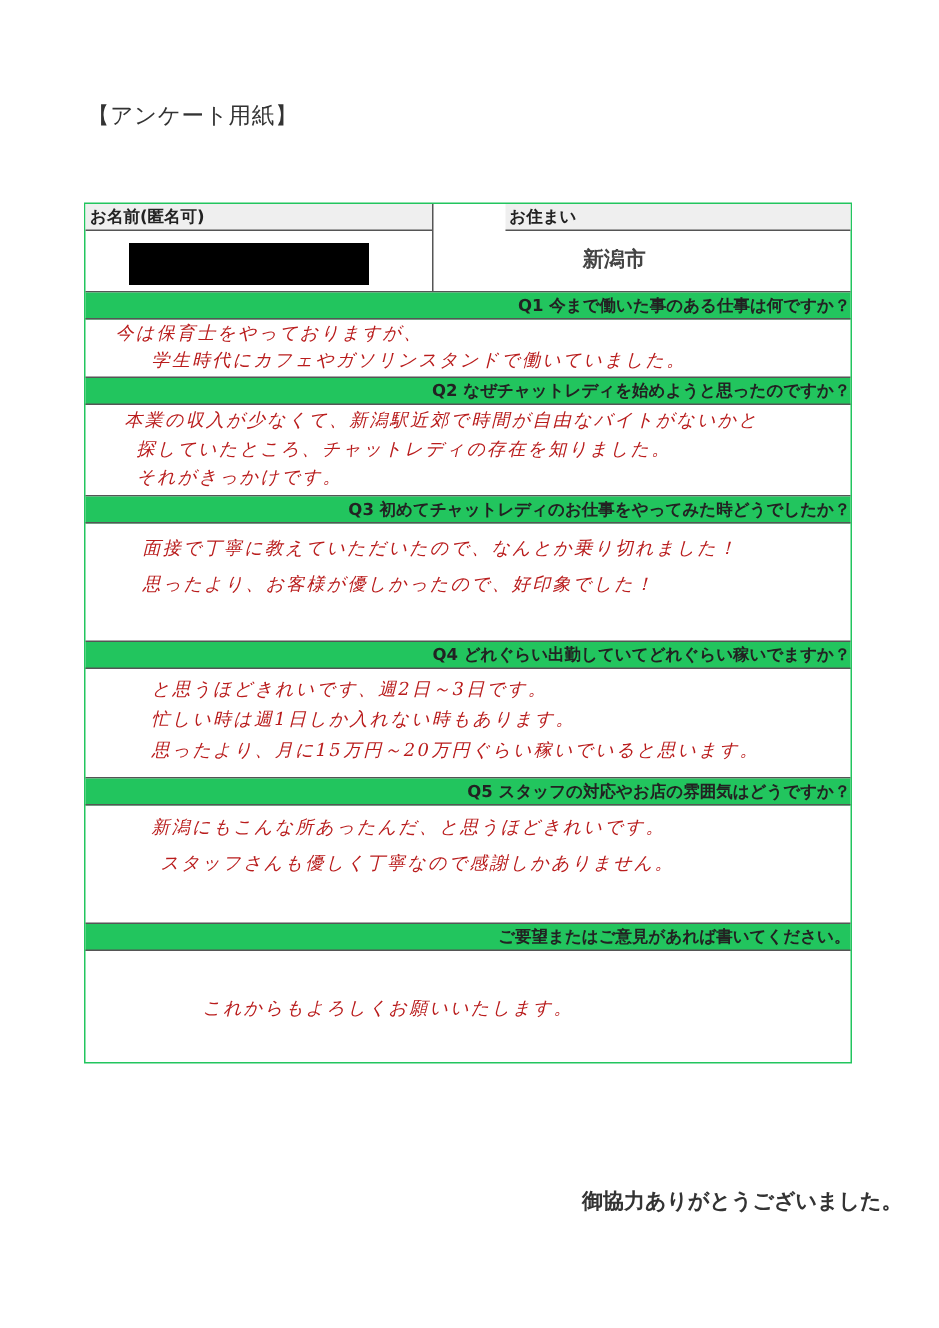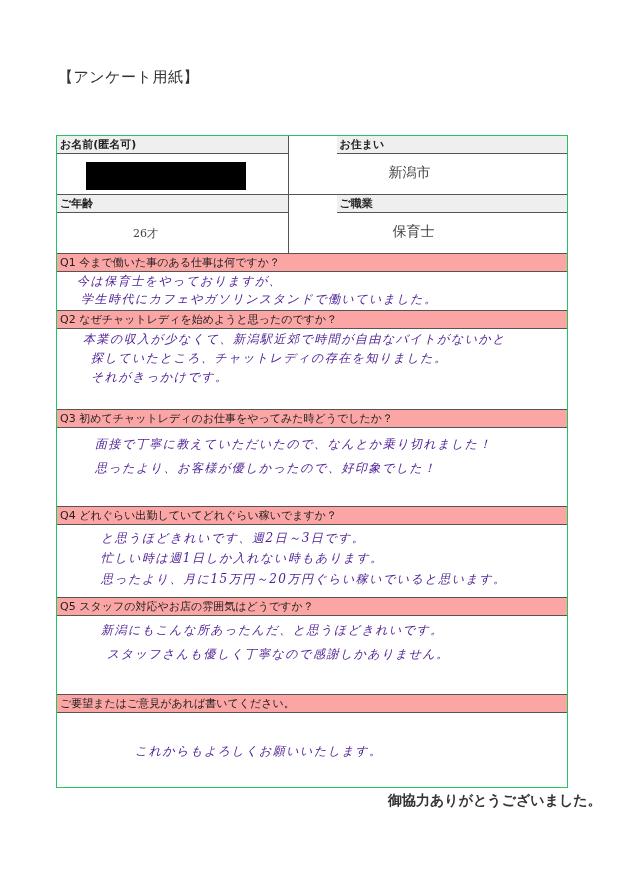--- a/index.html
+++ b/index.html
@@ -27,27 +27,28 @@
     }
     .val {
       height: 40px; position: relative;
       font-family: "DejaVu Serif", serif; font-size: 14px; color: #444;
     }
     .val .txt { position: absolute; top: 10px; }
     .redact {
       position: absolute; left: 29px; top: 8px; width: 160px; height: 28px; background: #000;
     }
     .qhdr {
-      background: #fca5a5; font-size: 11px; font-weight: normal; color: #222;
+      background: #22c55e; font-size: 11px; font-weight: bold; color: #222;
       height: 17px; line-height: 17px; padding-left: 3px;
       border-bottom: 1px solid #555;
+      text-align: right;
     }
     .qbody {
       position: relative; box-sizing: border-box;
-      font-family: "DejaVu Serif", serif; font-size: 12px; color: #4c1d95;
+      font-family: "DejaVu Serif", serif; font-size: 12px; color: #b91c1c;
       font-style: italic; letter-spacing: 1.5px;
     }
     .qbody .line { position: absolute; white-space: nowrap; }
     .thanks {
       position: absolute; left: 388px; top: 792px;
       font-size: 14px; font-weight: bold; color: #333;
     }
   </style>
 </head>
 <body>
@@ -59,54 +60,40 @@
   <div class="row">
     <div class="cell">
       <div class="hdr">お名前(匿名可)</div>
       <div class="val">
         <div class="redact"></div>
       </div>
     </div>
     <div class="cell">
       <div class="hdr">お住まい</div>
       <div class="val">
-        <span class="txt" style="left:52px;">新潟市</span>
+        <span class="txt" style="left:52px;font-weight:bold;">新潟市</span>
       </div>
     </div>
   </div>
 
-  <div class="row">
-    <div class="cell">
-      <div class="hdr">ご年齢</div>
-      <div class="val">
-        <span class="txt" style="left:76px; font-size:11px; top:13px;">26才</span>
-      </div>
-    </div>
-    <div class="cell">
-      <div class="hdr">ご職業</div>
-      <div class="val">
-        <span class="txt" style="left:56px;">保育士</span>
-      </div>
-    </div>
-  </div>
 
   <div class="row">
     <div class="cell">
       <div class="qhdr">Q1 今まで働いた事のある仕事は何ですか？</div>
       <div class="qbody" style="height:38px;">
         <span class="line" style="left:20px; top:1px;">今は保育士をやっておりますが、</span>
-        <span class="line" style="left:24px; top:19px;">学生時代にカフェやガソリンスタンドで働いていました。</span>
+        <span class="line" style="left:44px; top:19px;">学生時代にカフェやガソリンスタンドで働いていました。</span>
       </div>
     </div>
   </div>
 
   <div class="row">
     <div class="cell">
       <div class="qhdr">Q2 なぜチャットレディを始めようと思ったのですか？</div>
-      <div class="qbody" style="height:80px;font-style:italic;">
+      <div class="qbody" style="height:60px;font-style:italic;">
         <span class="line" style="left:26px; top:2px;">本業の収入が少なくて、新潟駅近郊で時間が自由なバイトがないかと</span>
         <span class="line" style="left:34px; top:21px;">探していたところ、チャットレディの存在を知りました。</span>
         <span class="line" style="left:34px; top:40px;text-align:center;">それがきっかけです。</span>
       </div>
     </div>
   </div>
 
   <div class="row">
     <div class="cell">
       <div class="qhdr">Q3 初めてチャットレディのお仕事をやってみた時どうでしたか？</div>

